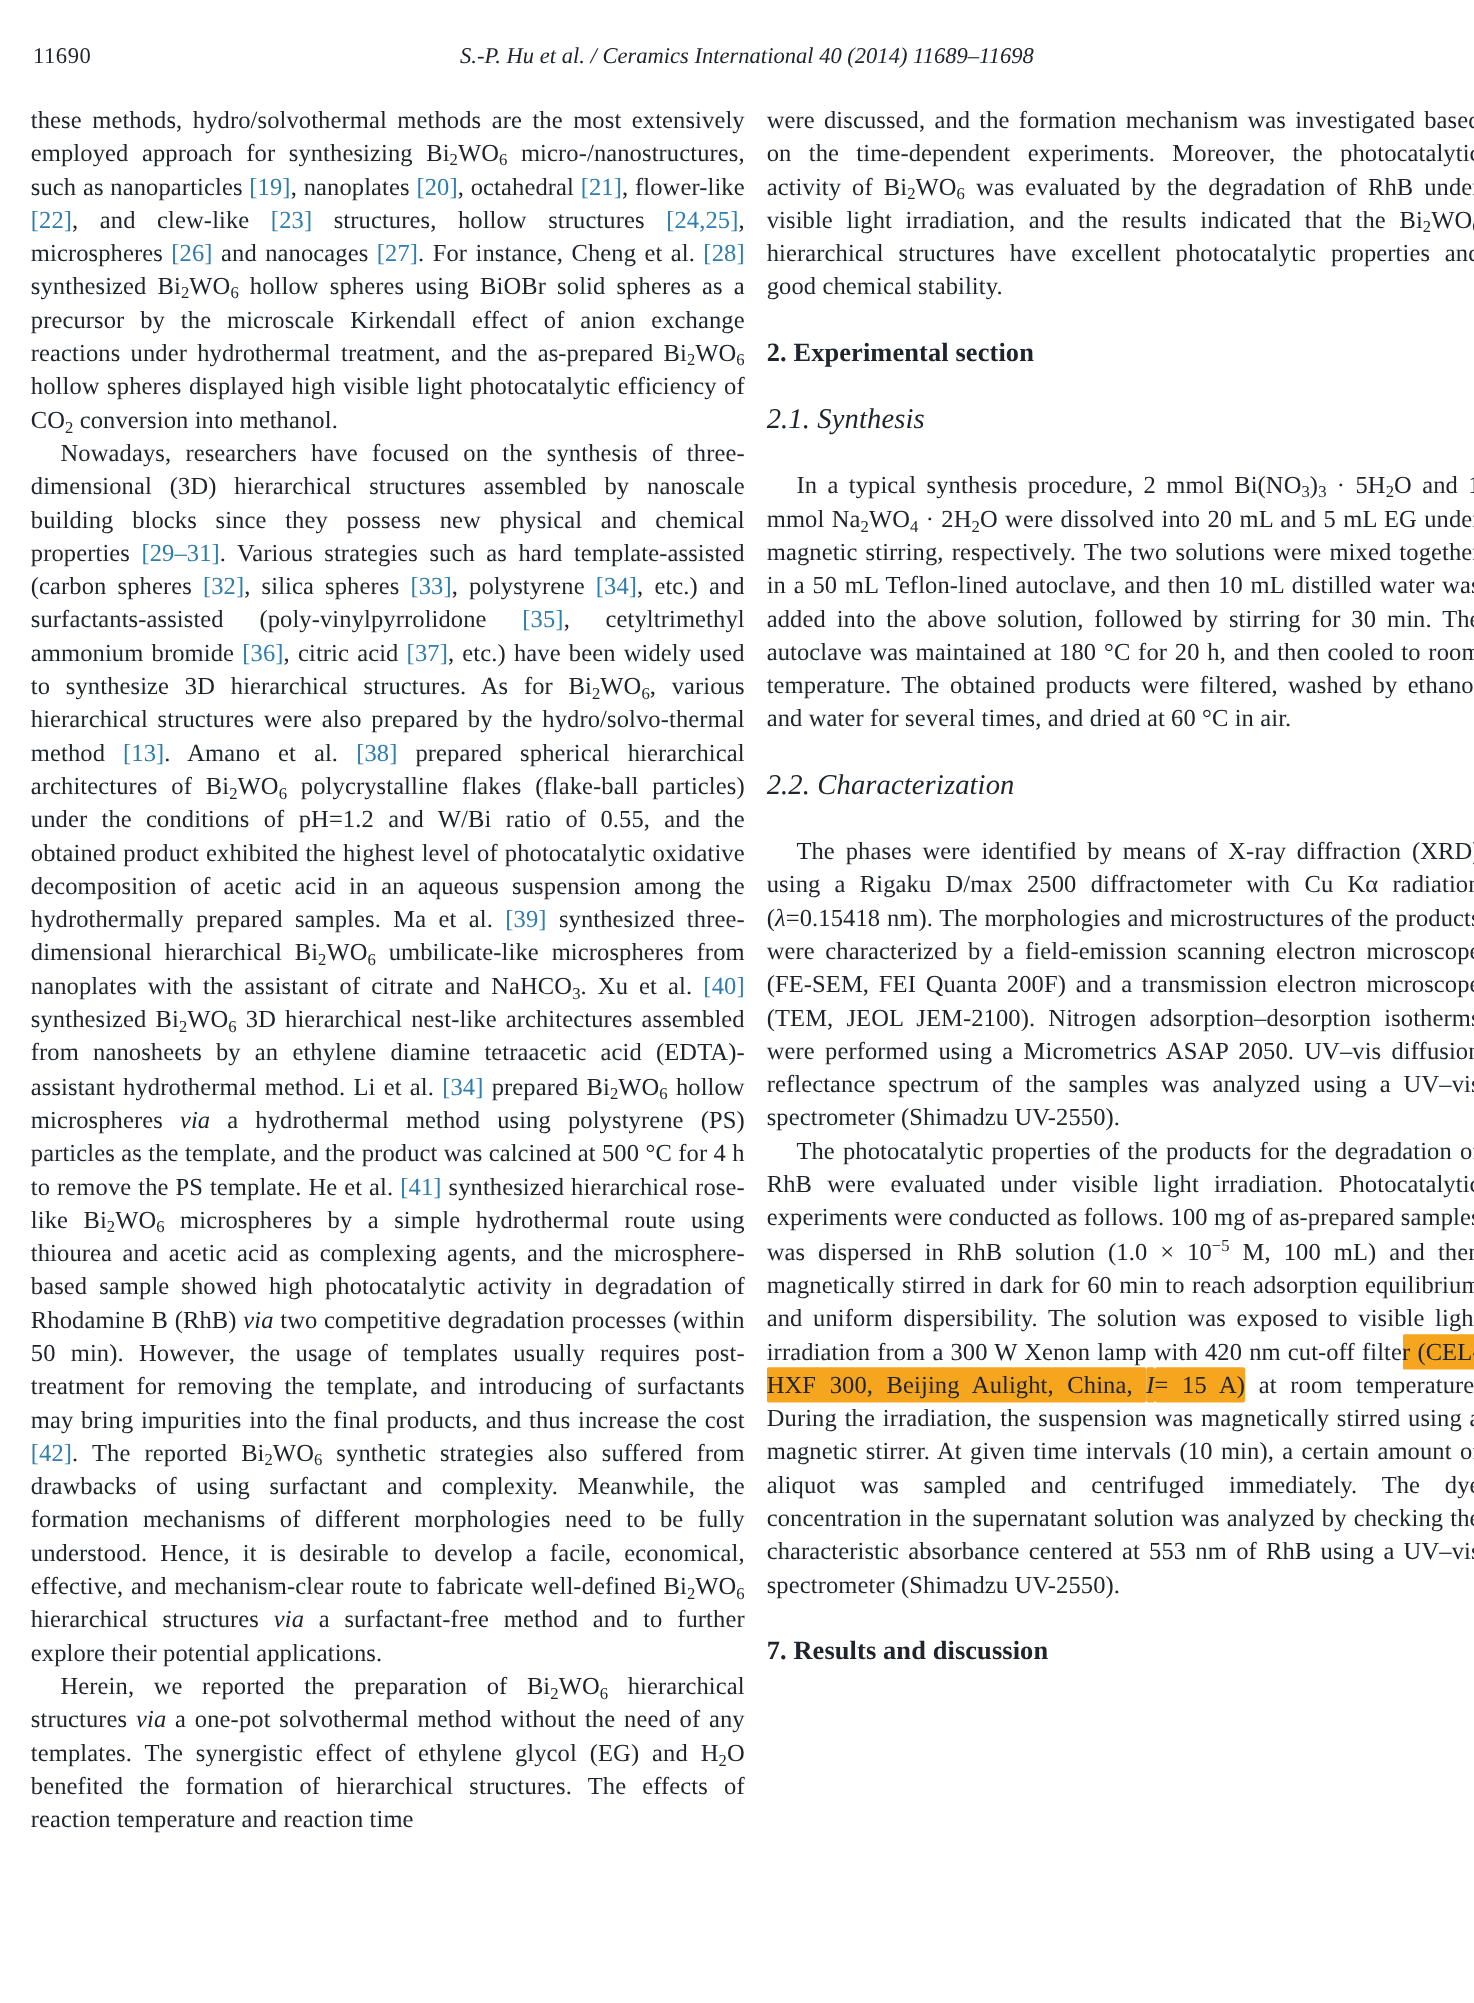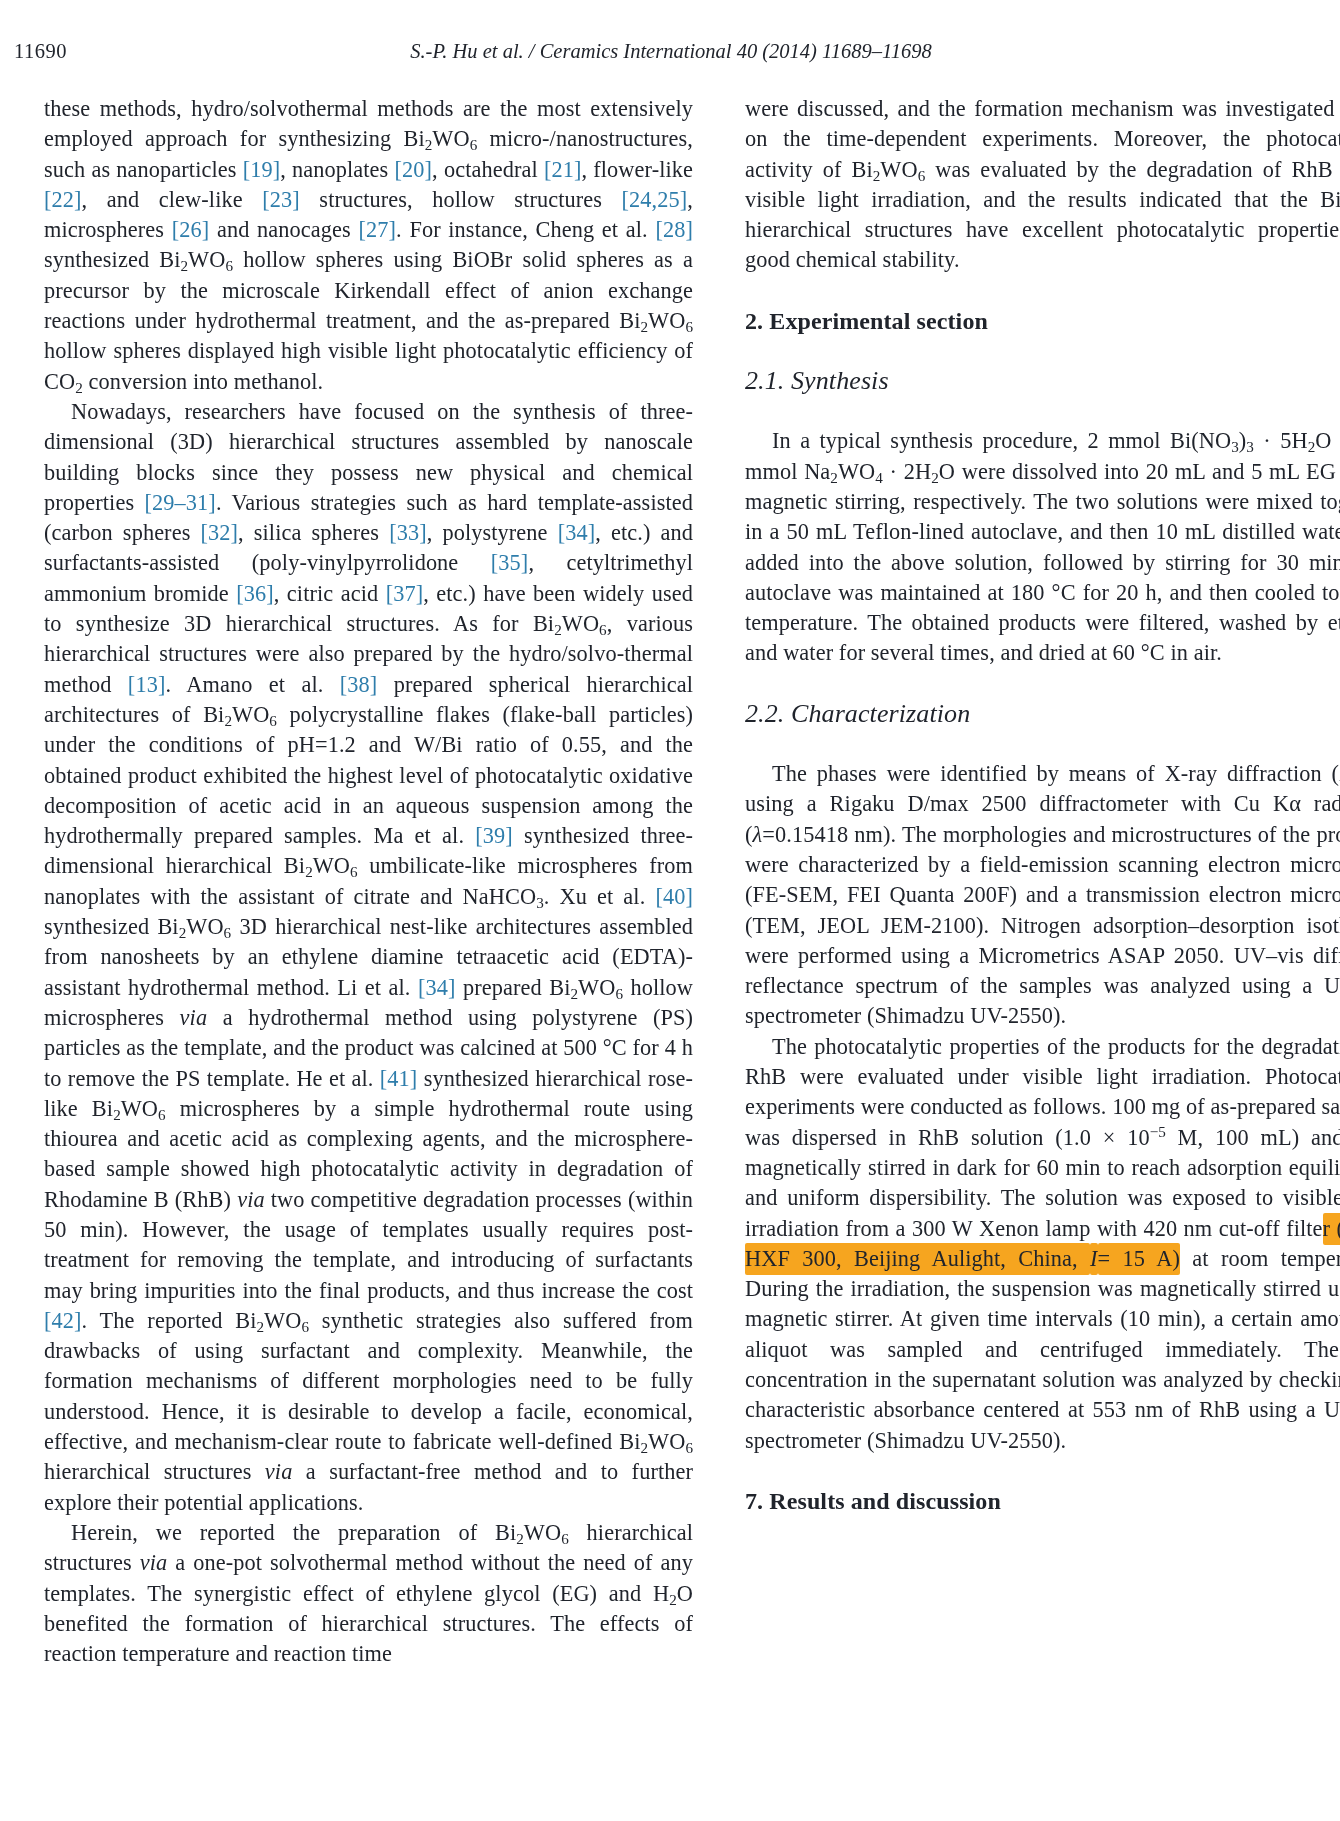--- a/index.html
+++ b/index.html
@@ -5,34 +5,33 @@
   :root{
     --text:#20242c;
     --cite:#2e7dab;
     --hl:#f6a51f;
     --paper:#ffffff;
   }
   html,body{margin:0;padding:0;background:var(--paper);}
   body{width:1340px;height:1821px;overflow:hidden;}
   .page{
     box-sizing:border-box;width:1340px;height:1808px;
-    padding:40px 10px 0 12px;
+    padding:40px 10px 0 28px;
     font-family:"Liberation Serif","DejaVu Serif",serif;
     color:var(--text);
   }
   .page-header{position:relative;height:24px;font-size:20.5px;}
   .page-num{position:absolute;left:2px;top:0;letter-spacing:0.5px;}
   .running-head{position:absolute;left:0;right:0;top:0;text-align:center;font-style:italic;}
   .columns{display:flex;gap:20px;margin-top:30px;}
   .col{
     width:649px;flex:0 0 649px;
     font-size:22.3px;line-height:30.3px;
     text-align:justify;
     letter-spacing:0.1px;
-    margin-left:32px;
   }
   .col p{margin:0;}
   .col p.indent{text-indent:27px;}
   .col h2{font-size:24px;line-height:30.3px;margin:30px 0;font-weight:bold;}
   .col h3{font-size:26px;line-height:30.3px;margin:30px 0;font-weight:normal;font-style:italic;}
   .cite{color:var(--cite);}
   .sub{font-size:0.68em;vertical-align:-0.28em;line-height:0;letter-spacing:0;}
   .sup{font-size:0.68em;vertical-align:0.5em;line-height:0;letter-spacing:0;}
   .ital{font-style:italic;}
   .hl{background:var(--hl);padding:3px 0 4px;border-radius:2px;box-decoration-break:clone;-webkit-box-decoration-break:clone;}

